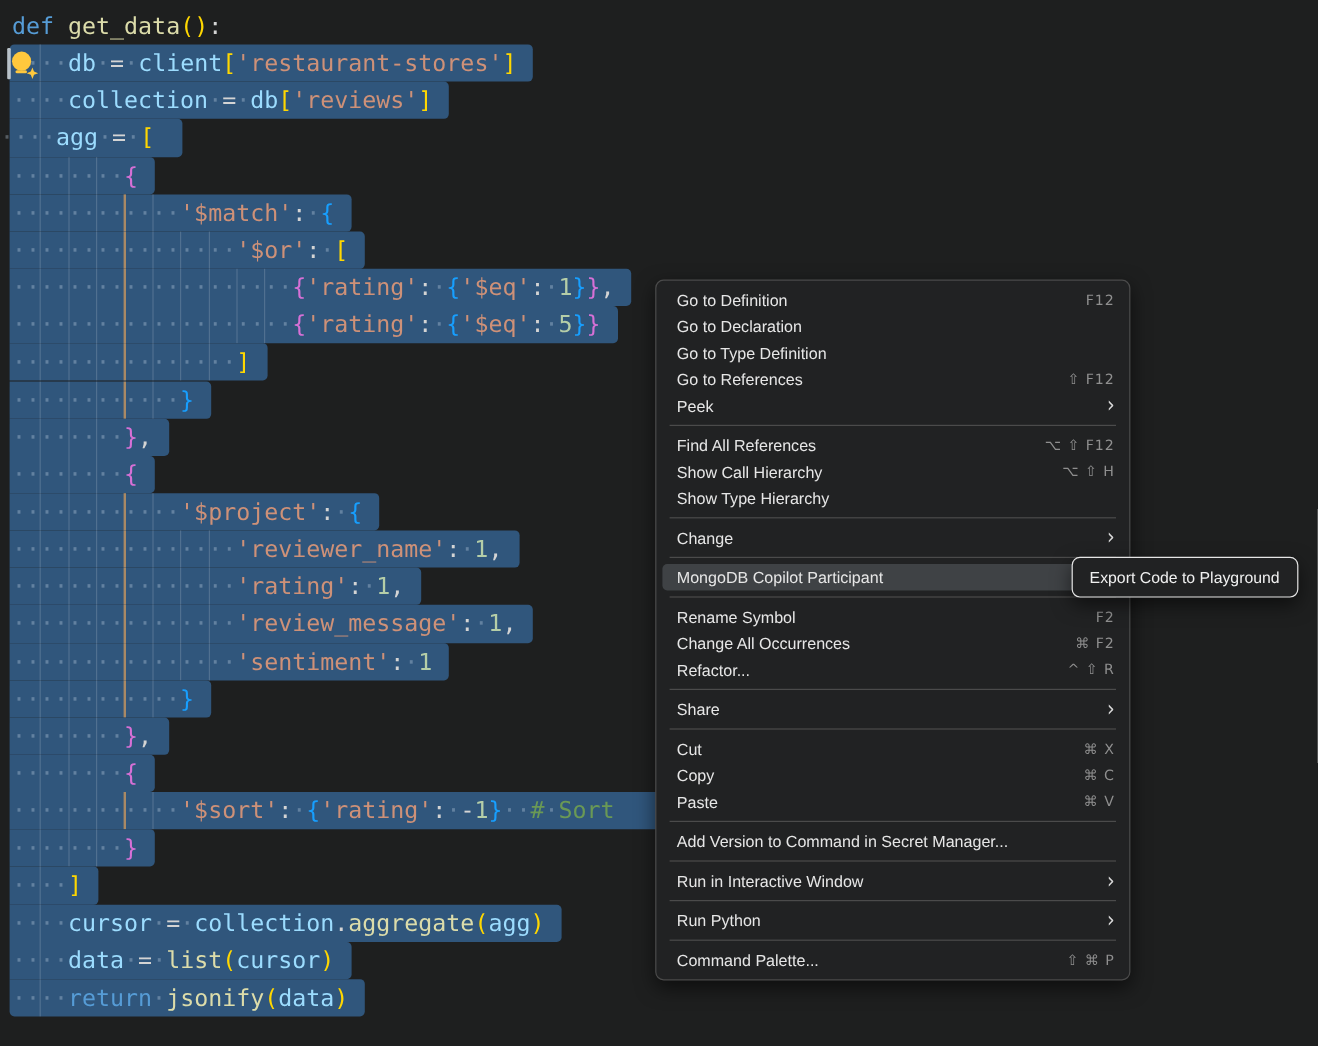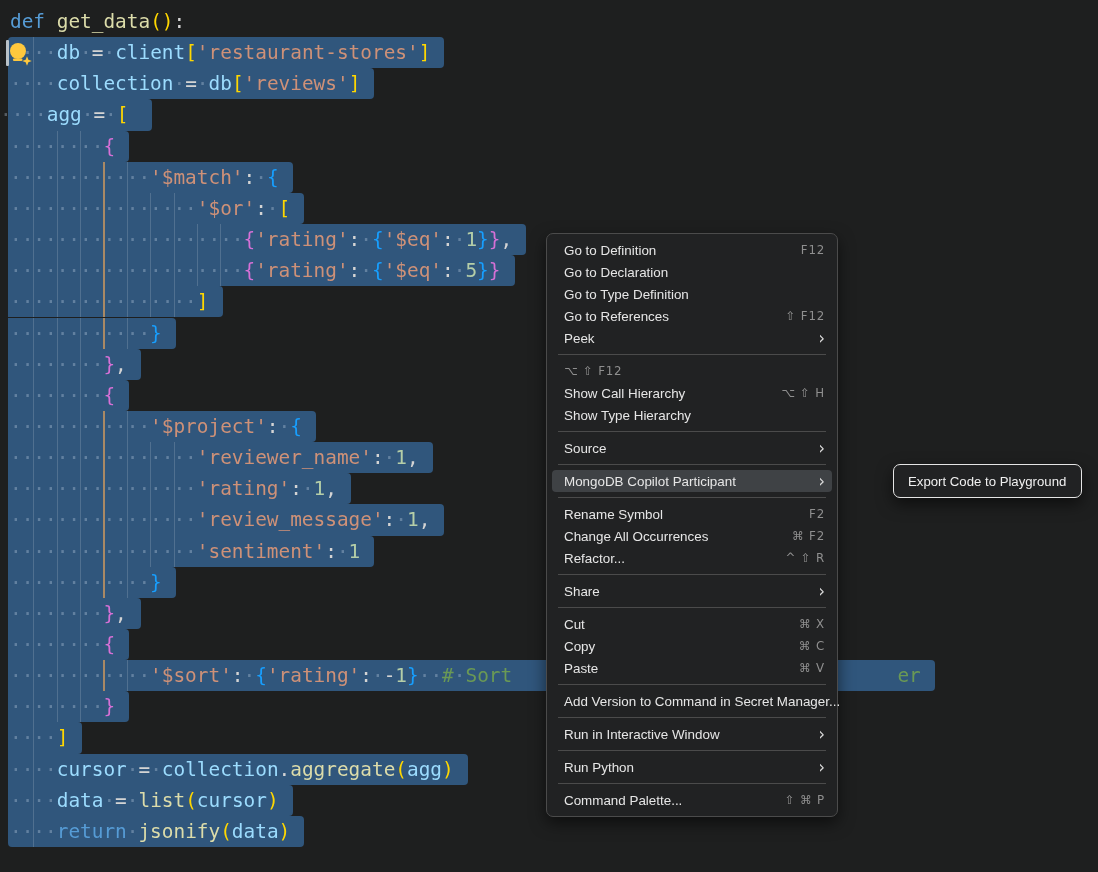--- a/index.html
+++ b/index.html
@@ -30,21 +30,21 @@
   .tk-pl{color:var(--tk-pl);} .tk-b1{color:var(--tk-b1);} .tk-b2{color:var(--tk-b2);}
   .tk-b3{color:var(--tk-b3);} .tk-cmt{color:var(--tk-cmt);}
   .tk-gap{color:transparent;}
   #cursor{
     position:absolute;left:6px;top:40px;width:2.5px;height:26px;
     background:#b9c2c9;border-radius:1px;z-index:3;
   }
   #lightbulb{position:absolute;left:7px;top:41px;z-index:4;cursor:pointer;}
   
   .menu{
-    position:absolute;left:546px;top:233px;width:292px;box-sizing:border-box;
+    position:absolute;left:546px;top:233px;width:396px;box-sizing:border-box;
     background:var(--menu-bg);border:1px solid var(--menu-border);
     border-radius:7px;padding:5px 0;z-index:10;
     box-shadow:0 6px 16px rgba(0,0,0,.55);
     font-family:"Liberation Sans","DejaVu Sans",sans-serif;
   }
   .menu-item{
     height:22px;margin:0 5px;padding:0 7px 0 12px;border-radius:4px;
     display:flex;align-items:center;
     font-size:13.4px;color:var(--menu-text);cursor:default;white-space:nowrap;
   }
@@ -319,34 +319,35 @@
         <span class="sc">⇧ F12</span>
       </div>
       <div class="menu-item">
         <span class="lbl">Peek</span>
         <span class="chev">›</span>
       </div>
       <div class="menu-sep">
         <div class="menu-sep-line"></div>
       </div>
       <div class="menu-item">
+        <span class="lbl">Find All References</span>
         <span class="sc">⌥ ⇧ F12</span>
       </div>
       <div class="menu-item">
         <span class="lbl">Show Call Hierarchy</span>
         <span class="sc">⌥ ⇧ H</span>
       </div>
       <div class="menu-item">
         <span class="lbl">Show Type Hierarchy</span>
       </div>
       <div class="menu-sep">
         <div class="menu-sep-line"></div>
       </div>
       <div class="menu-item">
-        <span class="lbl">Source</span>
+        <span class="lbl">Change</span>
         <span class="chev">›</span>
       </div>
       <div class="menu-sep">
         <div class="menu-sep-line"></div>
       </div>
       <div class="menu-item hl">
         <span class="lbl">MongoDB Copilot Participant</span>
         <span class="chev">›</span>
       </div>
       <div class="menu-sep">

